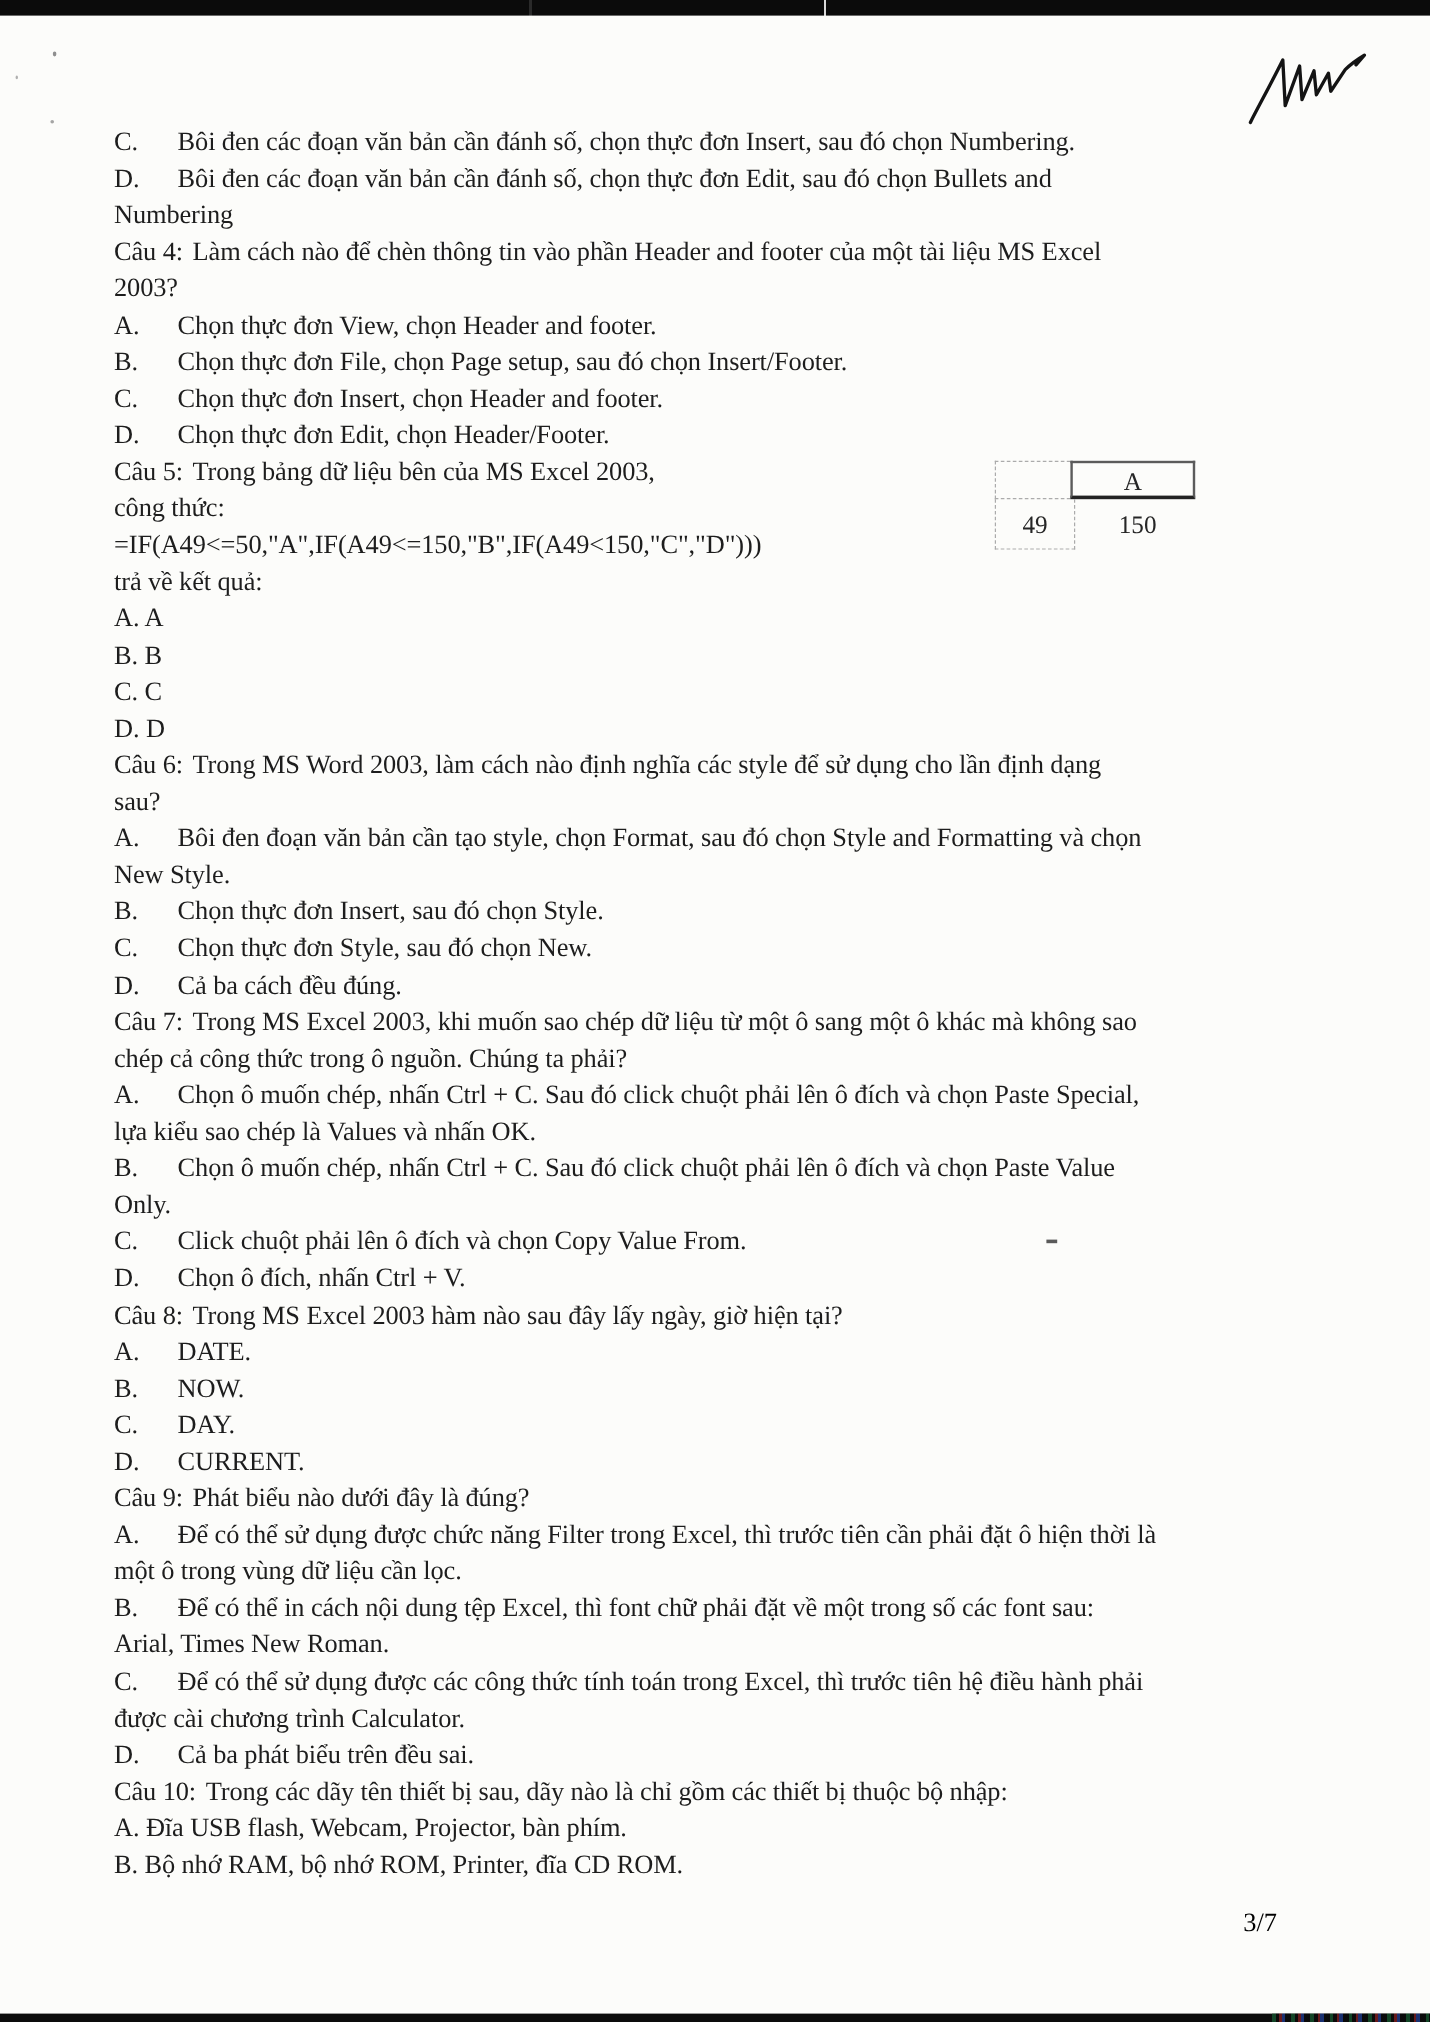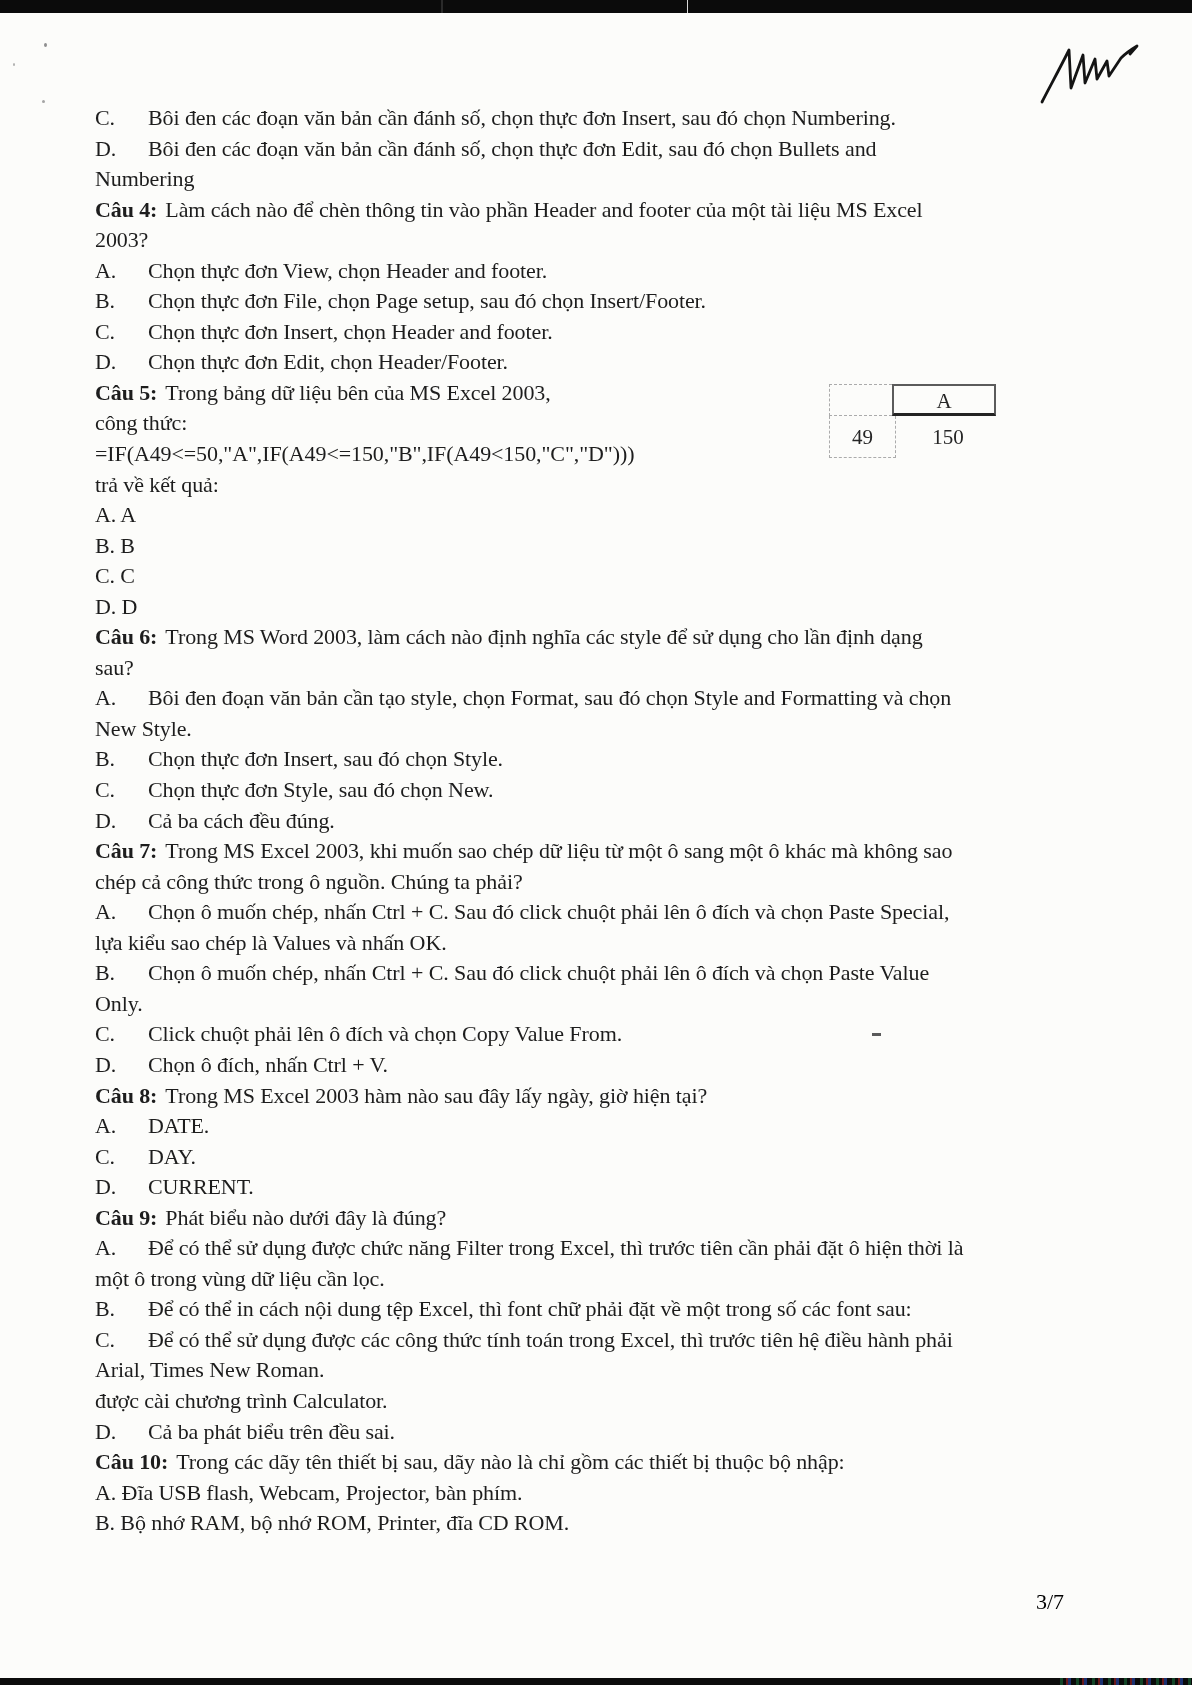--- a/index.html
+++ b/index.html
@@ -29,21 +29,21 @@
   .dash-mark{position:absolute;left:872px;top:1033px;width:9px;height:3px;background:#5a5a5a;}
   .signature{position:absolute;left:1038px;top:40px;width:102px;height:68px;}
 
   
   .content{position:absolute;left:0;top:103px;width:1075px;}
   .line{
     padding-left:95px;height:30.55px;line-height:30.55px;
     white-space:nowrap;font-size:22px;letter-spacing:-0.1px;
   }
   .line .letter{display:inline-block;width:53px;}
-  .line b{font-weight:700;padding-right:8px;}
+  .line b{font-weight:400;padding-right:8px;}
 
   
   .xlt{position:absolute;left:829px;top:384px;font-size:21px;color:#262626;}
   .xlt .row{display:flex;}
   .xlt .cell{box-sizing:border-box;text-align:center;}
   .xlt .corner{width:63px;height:32px;border:1px dashed #ababab;border-right:none;}
   .xlt .colhead{
     width:104px;height:32px;line-height:30px;
     border:2px solid #5b5b5b;border-bottom:3px solid #232323;
   }
@@ -96,28 +96,29 @@
     <div class="line head"><b>Câu 7:</b><span>Trong MS Excel 2003, khi muốn sao chép dữ liệu từ một ô sang một ô khác mà không sao</span></div>
     <div class="line plain">chép cả công thức trong ô nguồn. Chúng ta phải?</div>
     <div class="line opt"><span class="letter">A.</span><span>Chọn ô muốn chép, nhấn Ctrl + C. Sau đó click chuột phải lên ô đích và chọn Paste Special,</span></div>
     <div class="line plain">lựa kiểu sao chép là Values và nhấn OK.</div>
     <div class="line opt"><span class="letter">B.</span><span>Chọn ô muốn chép, nhấn Ctrl + C. Sau đó click chuột phải lên ô đích và chọn Paste Value</span></div>
     <div class="line plain">Only.</div>
     <div class="line opt"><span class="letter">C.</span><span>Click chuột phải lên ô đích và chọn Copy Value From.</span></div>
     <div class="line opt"><span class="letter">D.</span><span>Chọn ô đích, nhấn Ctrl + V.</span></div>
     <div class="line head"><b>Câu 8:</b><span>Trong MS Excel 2003 hàm nào sau đây lấy ngày, giờ hiện tại?</span></div>
     <div class="line opt"><span class="letter">A.</span><span>DATE.</span></div>
+    <div class="line opt"><span class="letter">B.</span><span>NOW.</span></div>
     <div class="line opt"><span class="letter">C.</span><span>DAY.</span></div>
     <div class="line opt"><span class="letter">D.</span><span>CURRENT.</span></div>
     <div class="line head"><b>Câu 9:</b><span>Phát biểu nào dưới đây là đúng?</span></div>
     <div class="line opt"><span class="letter">A.</span><span>Để có thể sử dụng được chức năng Filter trong Excel, thì trước tiên cần phải đặt ô hiện thời là</span></div>
     <div class="line plain">một ô trong vùng dữ liệu cần lọc.</div>
     <div class="line opt"><span class="letter">B.</span><span>Để có thể in cách nội dung tệp Excel, thì font chữ phải đặt về một trong số các font sau:</span></div>
+    <div class="line plain">Arial, Times New Roman.</div>
     <div class="line opt"><span class="letter">C.</span><span>Để có thể sử dụng được các công thức tính toán trong Excel, thì trước tiên hệ điều hành phải</span></div>
-    <div class="line plain">Arial, Times New Roman.</div>
     <div class="line plain">được cài chương trình Calculator.</div>
     <div class="line opt"><span class="letter">D.</span><span>Cả ba phát biểu trên đều sai.</span></div>
     <div class="line head"><b>Câu 10:</b><span>Trong các dãy tên thiết bị sau, dãy nào là chỉ gồm các thiết bị thuộc bộ nhập:</span></div>
     <div class="line plain">A. Đĩa USB flash, Webcam, Projector, bàn phím.</div>
     <div class="line plain">B. Bộ nhớ RAM, bộ nhớ ROM, Printer, đĩa CD ROM.</div>
   </div>
 
 <div class="xlt">
   <div class="row">
     <div class="cell corner"></div>

